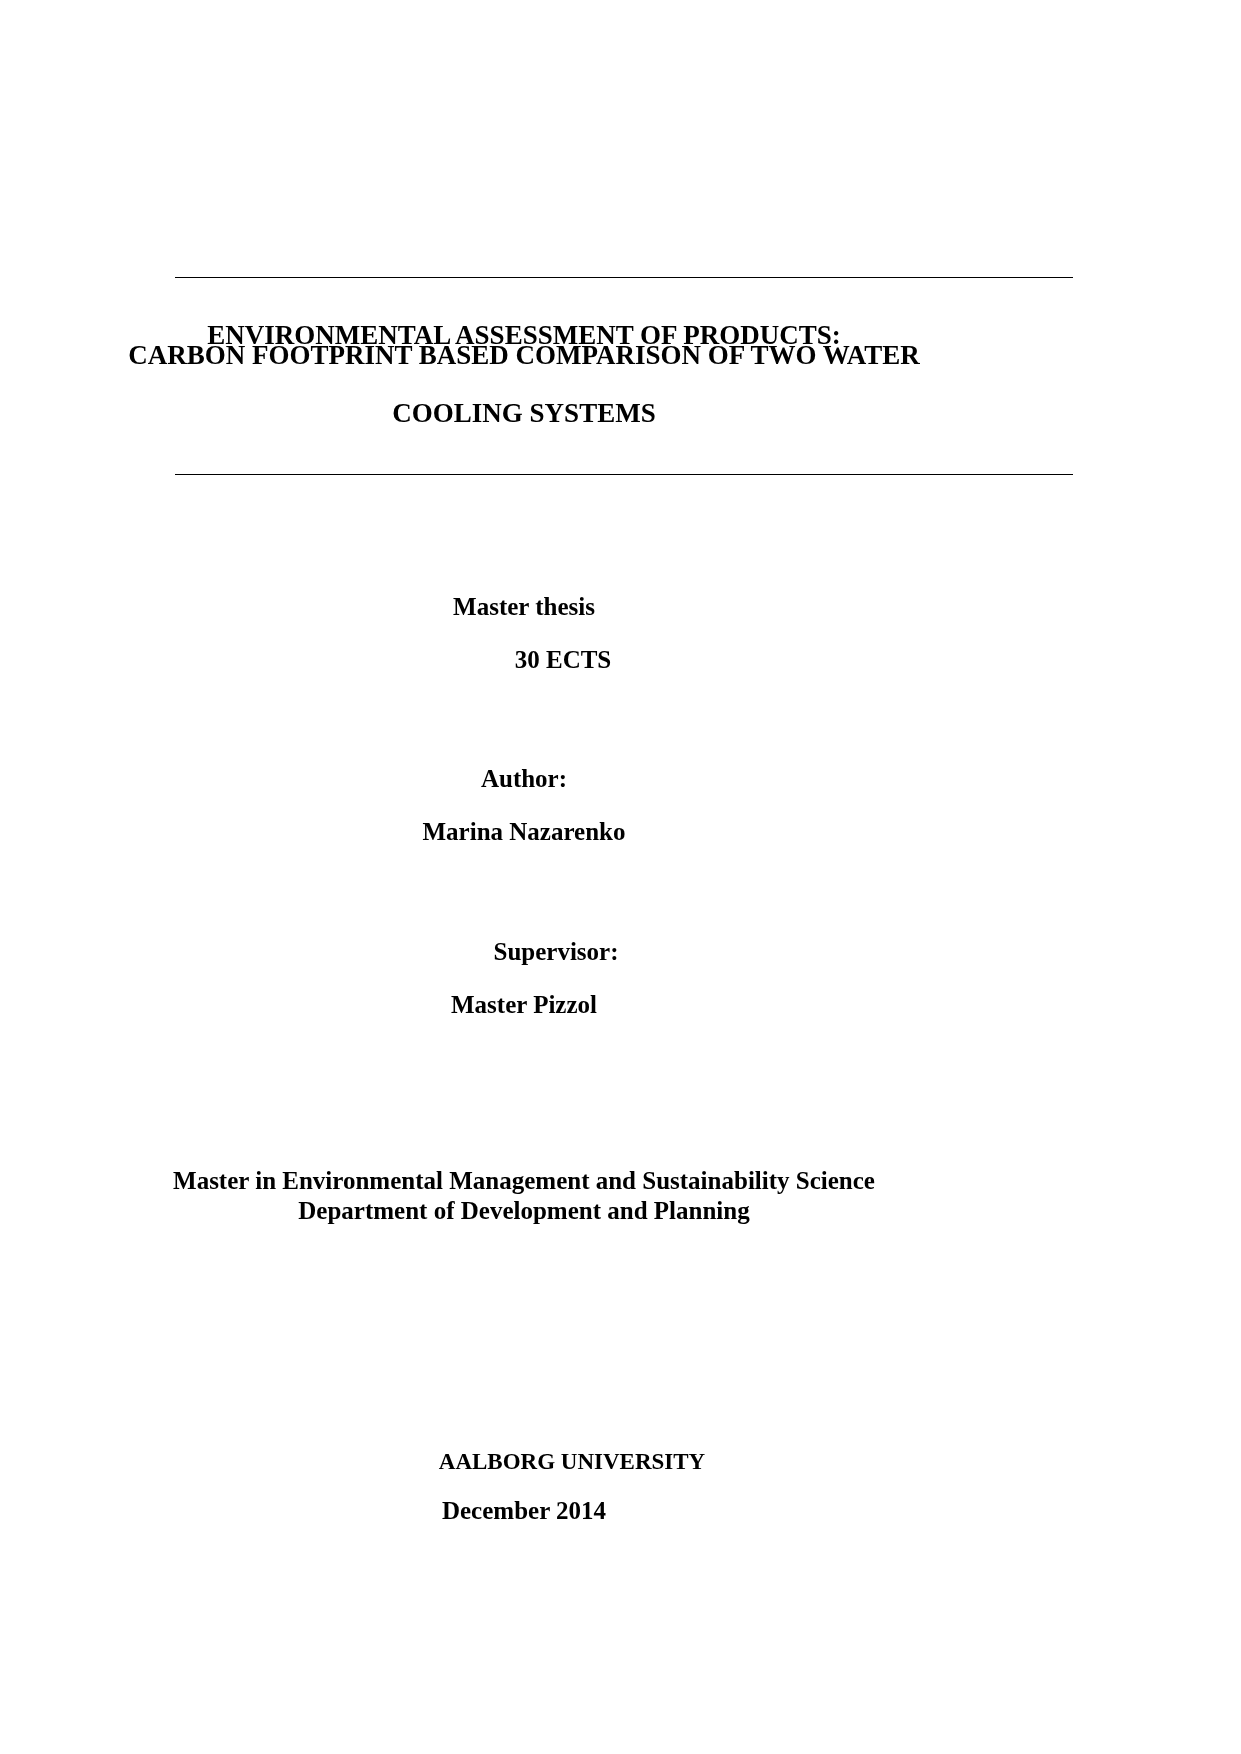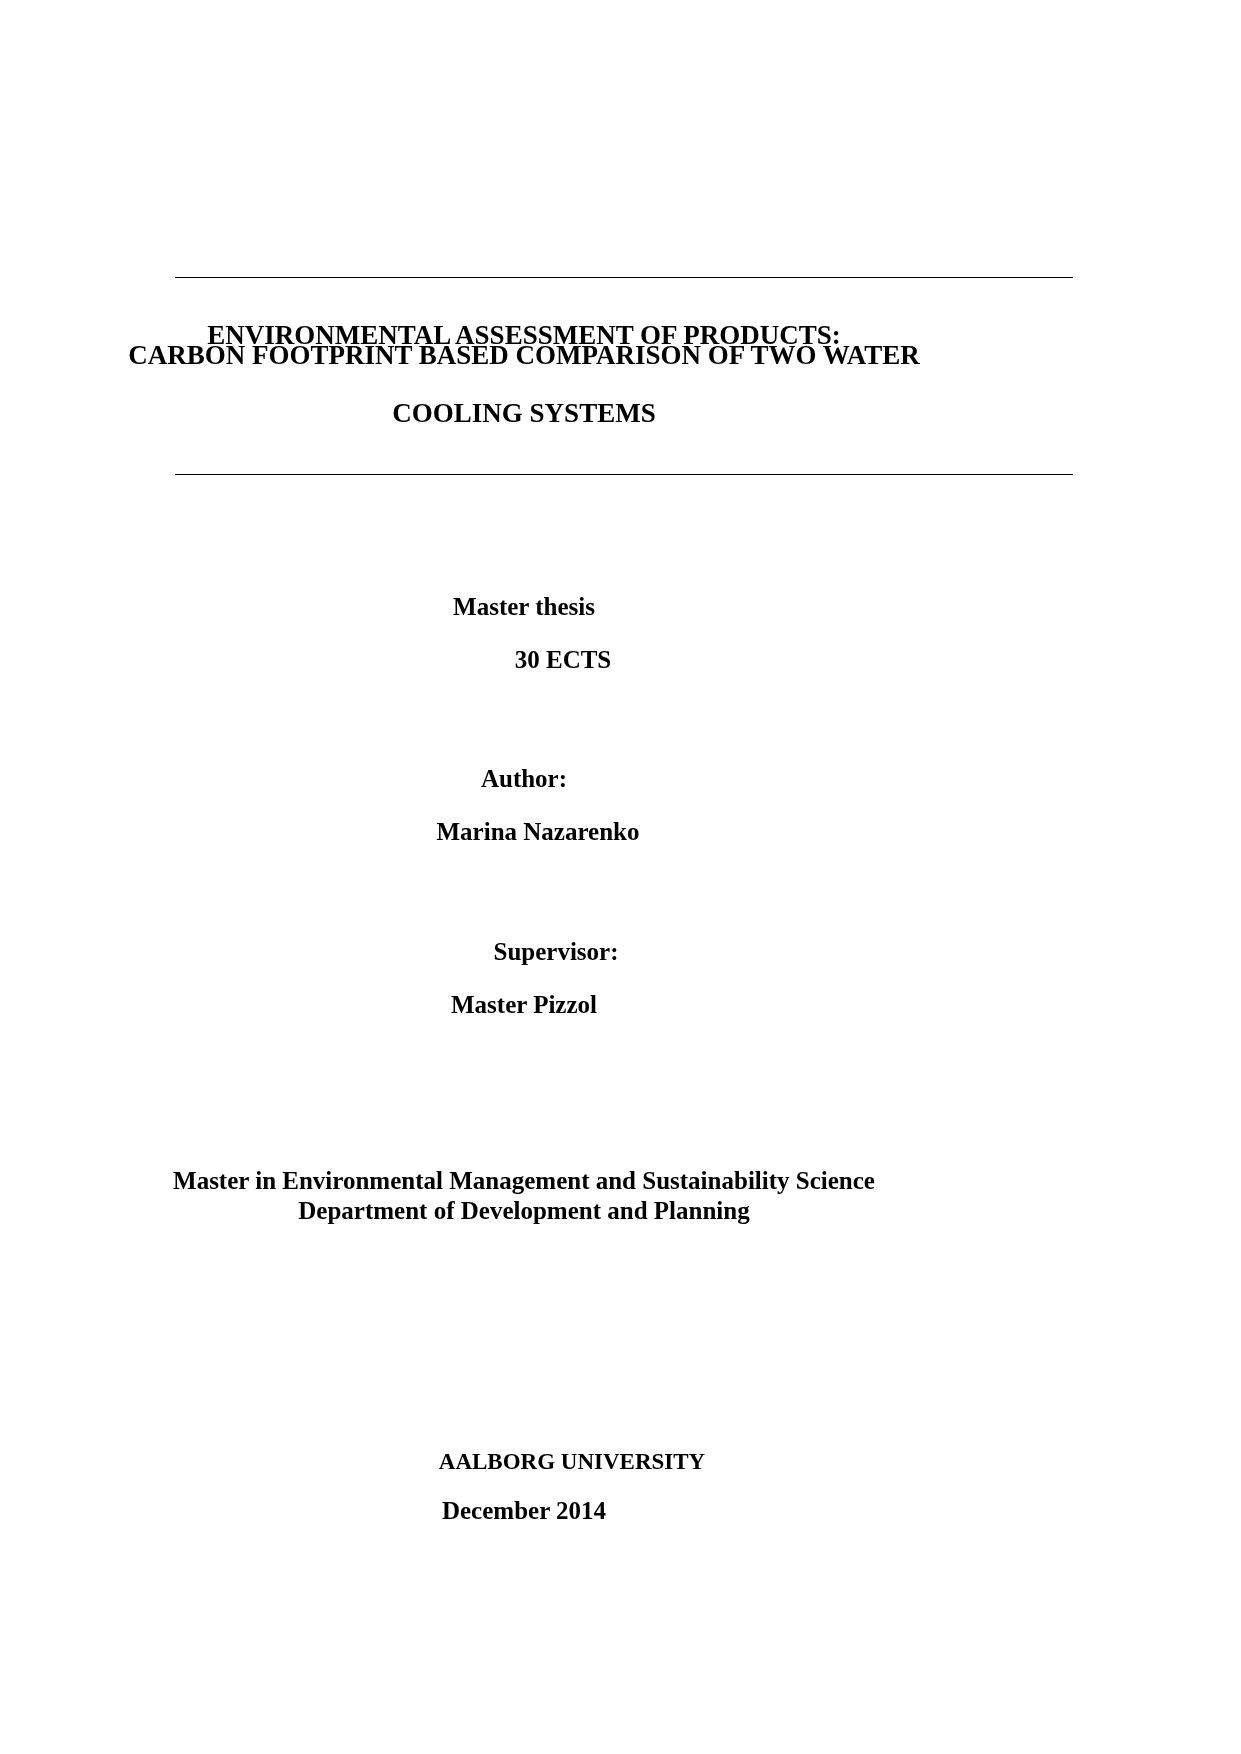--- a/index.html
+++ b/index.html
@@ -22,21 +22,21 @@
     <div class="t title" style="top:336px;">CARBON FOOTPRINT BASED COMPARISON OF TWO WATER</div>
     <div class="t title" style="top:394px;">COOLING SYSTEMS</div>
   </div>
 
   <div class="rule" style="top:474px;"></div>
 
   <div class="t body" style="top:592px;">Master thesis</div>
   <div class="t body" style="top:645px;padding-left:39px;">30 ECTS</div>
 
   <div class="t body" style="top:764px;">Author:</div>
-  <div class="t body" style="top:817px;margin-left:14px;">Marina Nazarenko</div>
+  <div class="t body" style="top:817px;">Marina Nazarenko</div>
 
   <div class="t body" style="top:937px;padding-left:32px;">Supervisor:</div>
   <div class="t body" style="top:990px;">Master Pizzol</div>
 
   <div class="t body" style="top:1166px;">Master in Environmental Management and Sustainability Science</div>
   <div class="t body" style="top:1196px;">Department of Development and Planning</div>
 
   <div class="t uni" style="top:1448px;padding-left:48px;">AALBORG UNIVERSITY</div>
   <div class="t body" style="top:1496px;">December 2014</div>
 </div>

